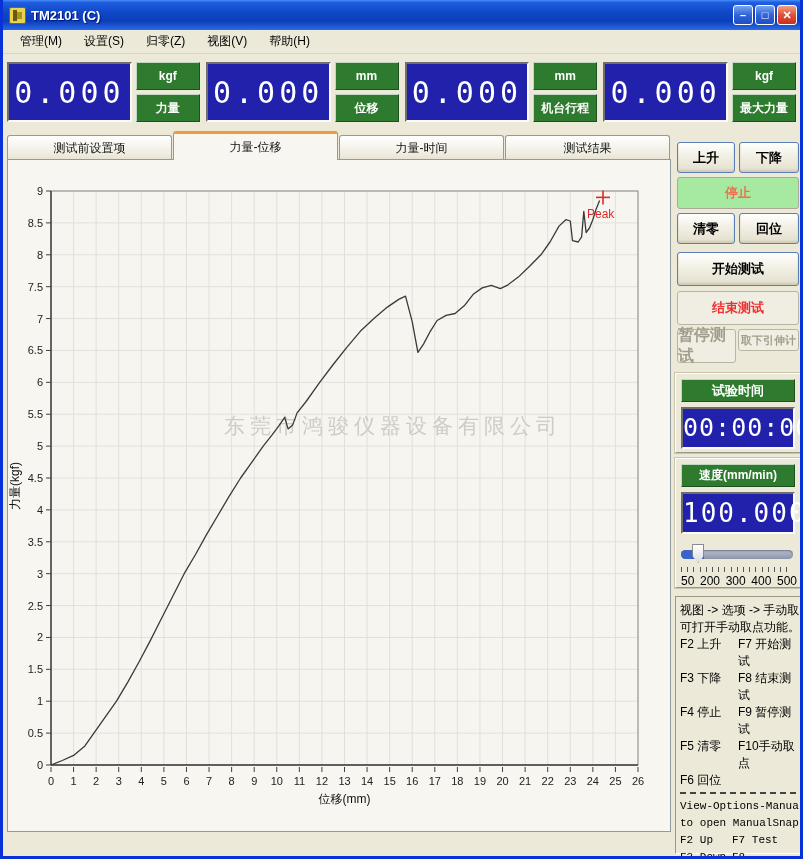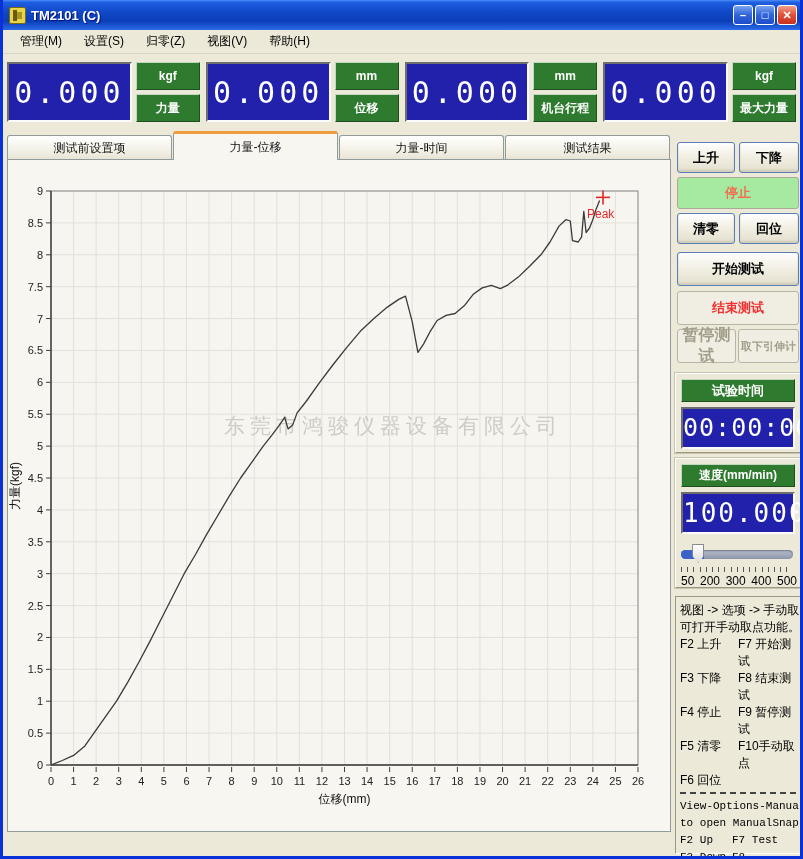--- a/index.html
+++ b/index.html
@@ -48,21 +48,21 @@
   
   .chart-page { position:absolute; left:4px; top:159px; width:664px; height:673px;
     background:#F7F6F1; border:1px solid #919B9C; }
   #chart-svg { position:absolute; left:0; top:0; }
 
   
   .rpanel { position:absolute; left:672px; top:136px; width:126px; height:719px; }
   .btn { position:absolute; background:linear-gradient(180deg,#FFFFFF 0%,#F2F0E4 45%,#E3DFCE 100%);
     border:1px solid #5A7EB5; border-radius:3px; font-size:13px; font-weight:bold; color:#000;
     display:flex; align-items:center; justify-content:center; box-shadow:inset 0 -2px 2px #D0CCB8; }
-  .btn.flat { background:#F0EEE3; border:1px solid #B9B5A4; box-shadow:none;text-align:center; }
+  .btn.flat { background:#F0EEE3; border:1px solid #B9B5A4; box-shadow:none; }
   .btn.stop { background:#A6EAA2; color:#F07050; border:1px solid #ACA899; box-shadow:none; }
   .btn.red-text { color:#F03030; }
   .btn.disabled { color:#A39E8C; }
 
   .group-box { position:absolute; left:0; width:126px; background:#ECE9D8;
     border:1px solid; border-color:#FFFFFF #9C977F #9C977F #FFFFFF; box-shadow:0 0 0 1px #C8C4B0; padding:5px; }
   .green-header { background:#2E7A2E; border:1px solid; border-color:#BFD8BF #1E4F1E #1E4F1E #BFD8BF;
     color:#fff; font-size:13px; font-weight:bold; text-align:center; height:23px; line-height:21px; }
   .blue-led { background:#2121AC; border:2px solid; border-color:#6E6E6E #FAFAFA #FAFAFA #6E6E6E;
     color:#fff; font-family:"DejaVu Sans Mono", monospace; text-align:center; margin-top:5px; }
@@ -307,21 +307,21 @@
 
   <div class="rpanel">
     <div class="btn" style="left:2px;top:6px;width:58px;height:31px;">上升</div>
     <div class="btn" style="left:64px;top:6px;width:60px;height:31px;text-align:right;">下降</div>
     <div class="btn stop" style="left:2px;top:41px;width:122px;height:32px;">停止</div>
     <div class="btn" style="left:2px;top:77px;width:58px;height:31px;">清零</div>
     <div class="btn" style="left:64px;top:77px;width:60px;height:31px;">回位</div>
     <div class="btn" style="left:2px;top:116px;width:122px;height:34px;">开始测试</div>
     <div class="btn flat red-text" style="left:2px;top:155px;width:122px;height:34px;">结束测试</div>
     <div class="btn flat disabled" style="left:2px;top:193px;width:59px;height:34px;font-size:16px;">暂停测试</div>
-    <div class="btn flat disabled" style="left:63px;top:193px;width:61px;height:34px;font-size:11px;">取下引伸计</div>
+    <div class="btn flat disabled" style="left:63px;top:193px;width:61px;height:22px;font-size:11px;">取下引伸计</div>
 
     <div class="group-box" style="top:237px;height:80px;">
       <div class="green-header">试验时间</div>
       <div class="blue-led time-led">00:00:00</div>
     </div>
 
     <div class="group-box" style="top:322px;height:130px;">
       <div class="green-header" style="font-size:12px;">速度(mm/min)</div>
       <div class="blue-led speed-led">100.000</div>
       <div class="slider">

